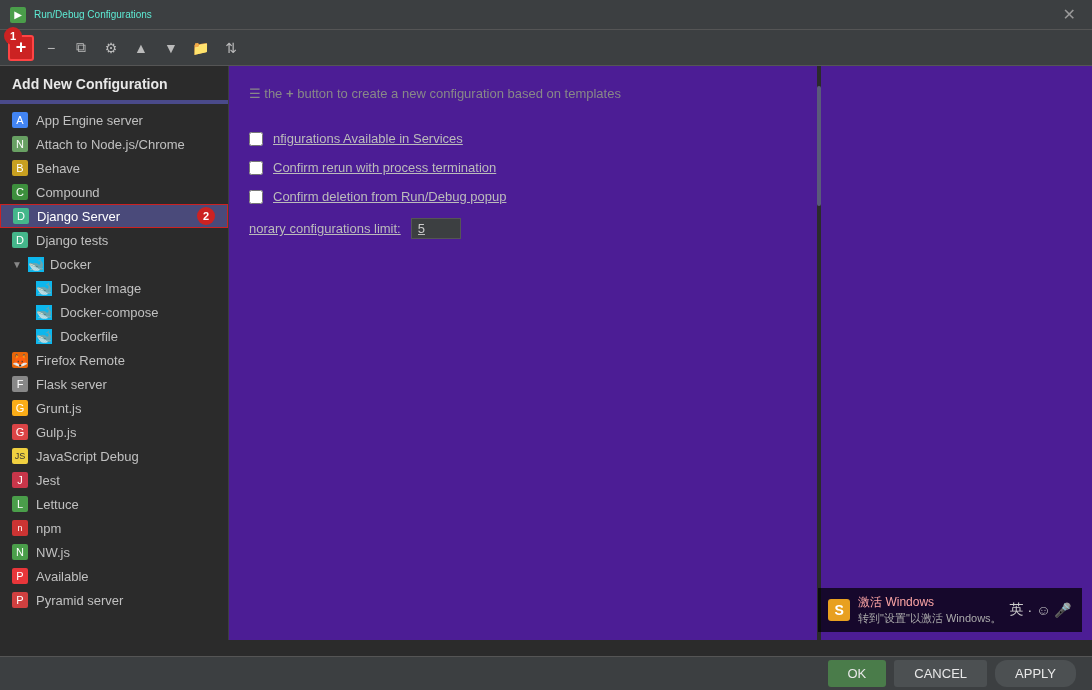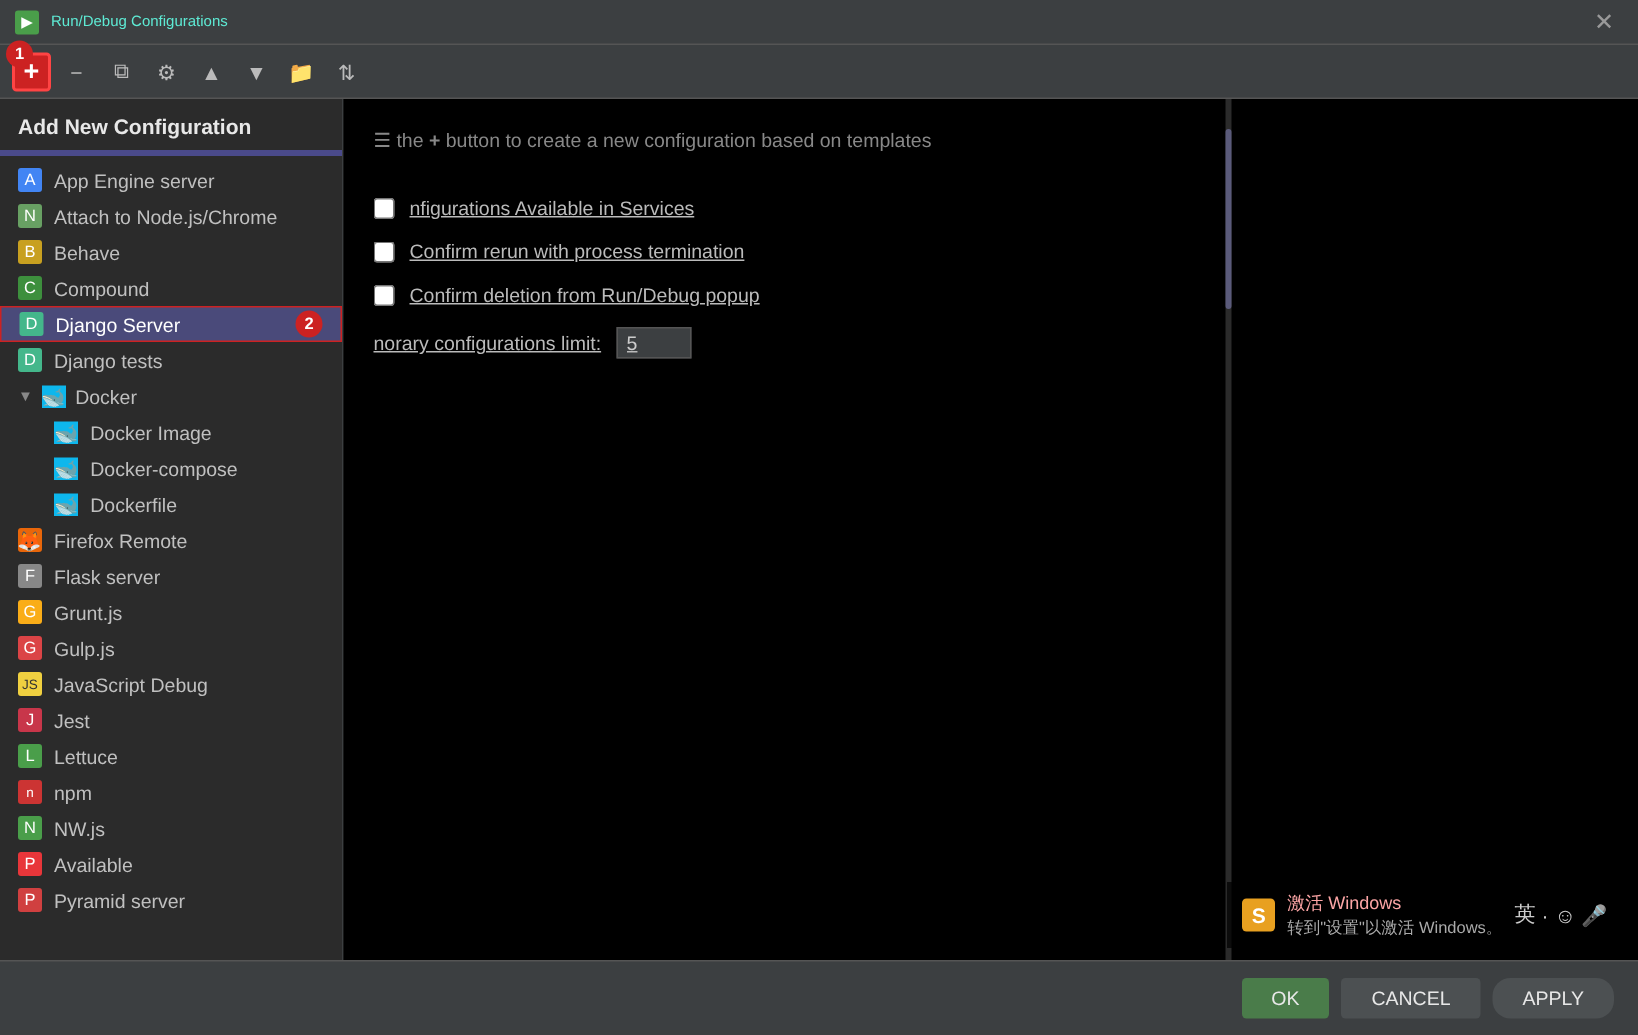--- a/index.html
+++ b/index.html
@@ -173,21 +173,21 @@
       cursor: pointer;
       color: #c0c0c0;
       font-size: 13px;
       gap: 8px;
       height: 24px;
     }
 
     
     .right-panel {
       flex: 1;
-      background: #000000;
+      background: #4c1d95;
       padding: 20px;
       overflow-y: auto;
     }
     .hint-text {
       color: #888;
       font-size: 13px;
       margin-bottom: 30px;
     }
 
     .config-section {
@@ -217,21 +217,21 @@
       width: 50px;
       font-size: 13px;
     }
 
     
     .bottom-bar {
       position: absolute;
       bottom: 0;
       left: 0;
       right: 0;
-      height: 50px;
+      height: 34px;
       background: #3c3f41;
       border-top: 1px solid #555;
       display: flex;
       align-items: center;
       justify-content: flex-end;
       padding: 0 16px;
       gap: 8px;
     }
     .btn {
       padding: 6px 20px;

